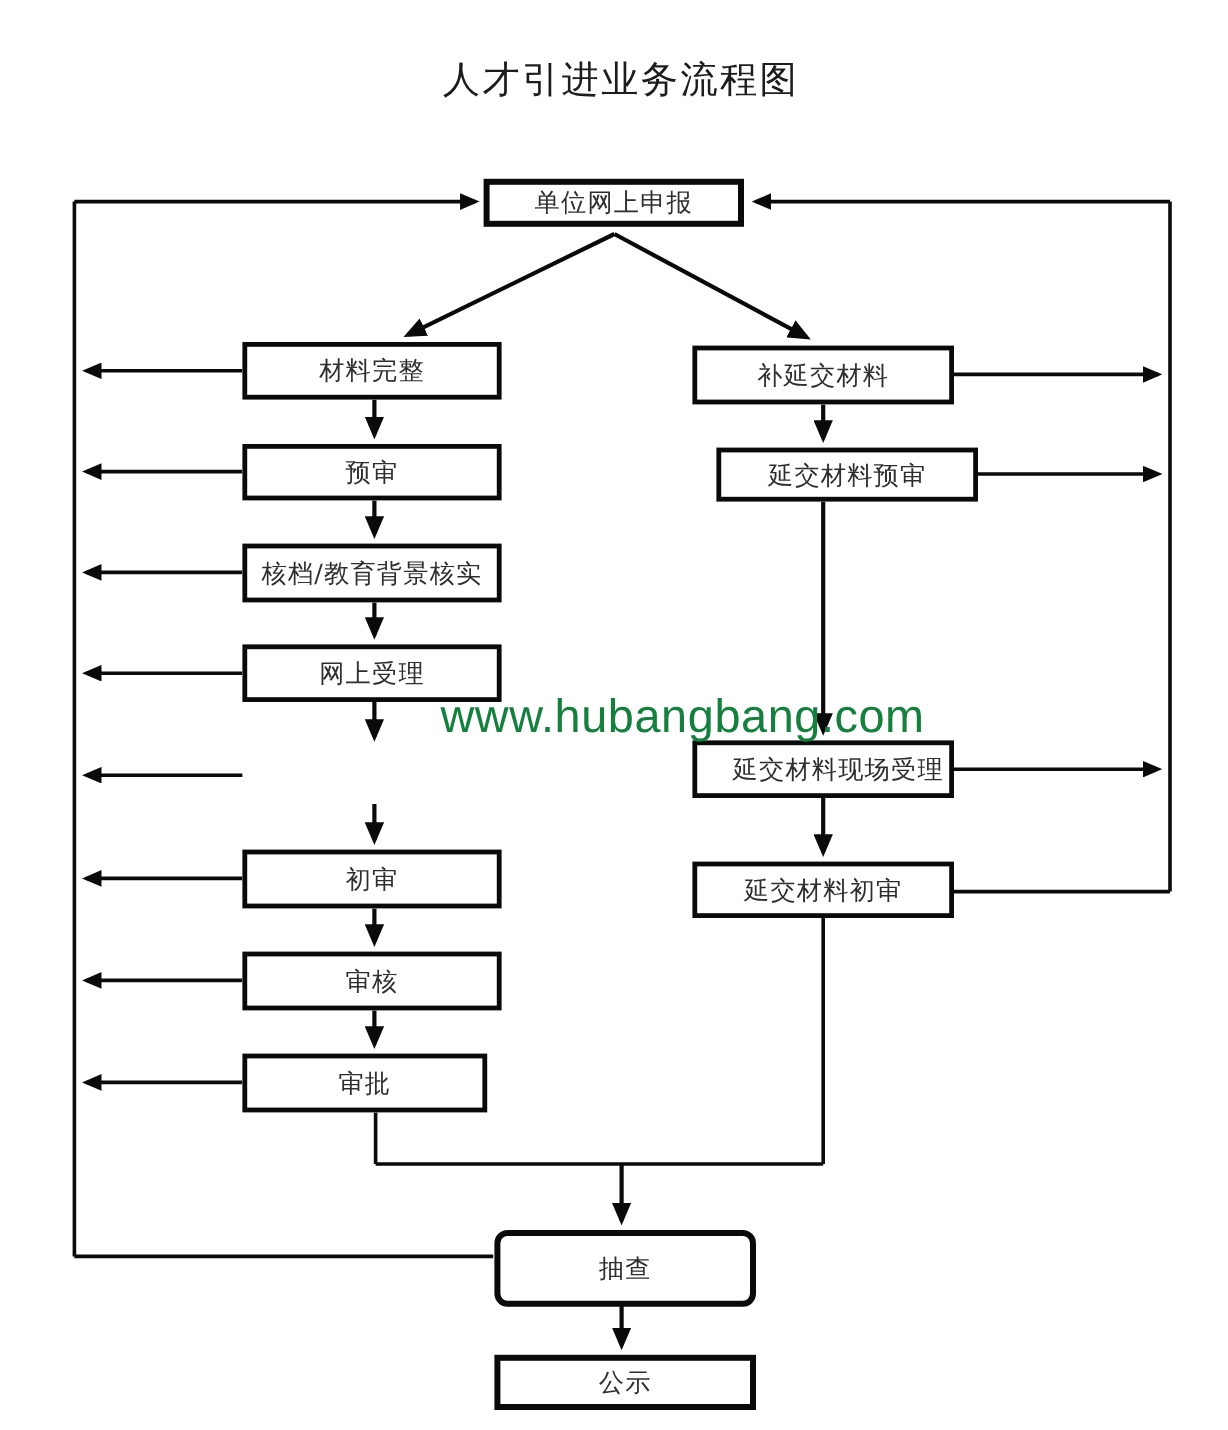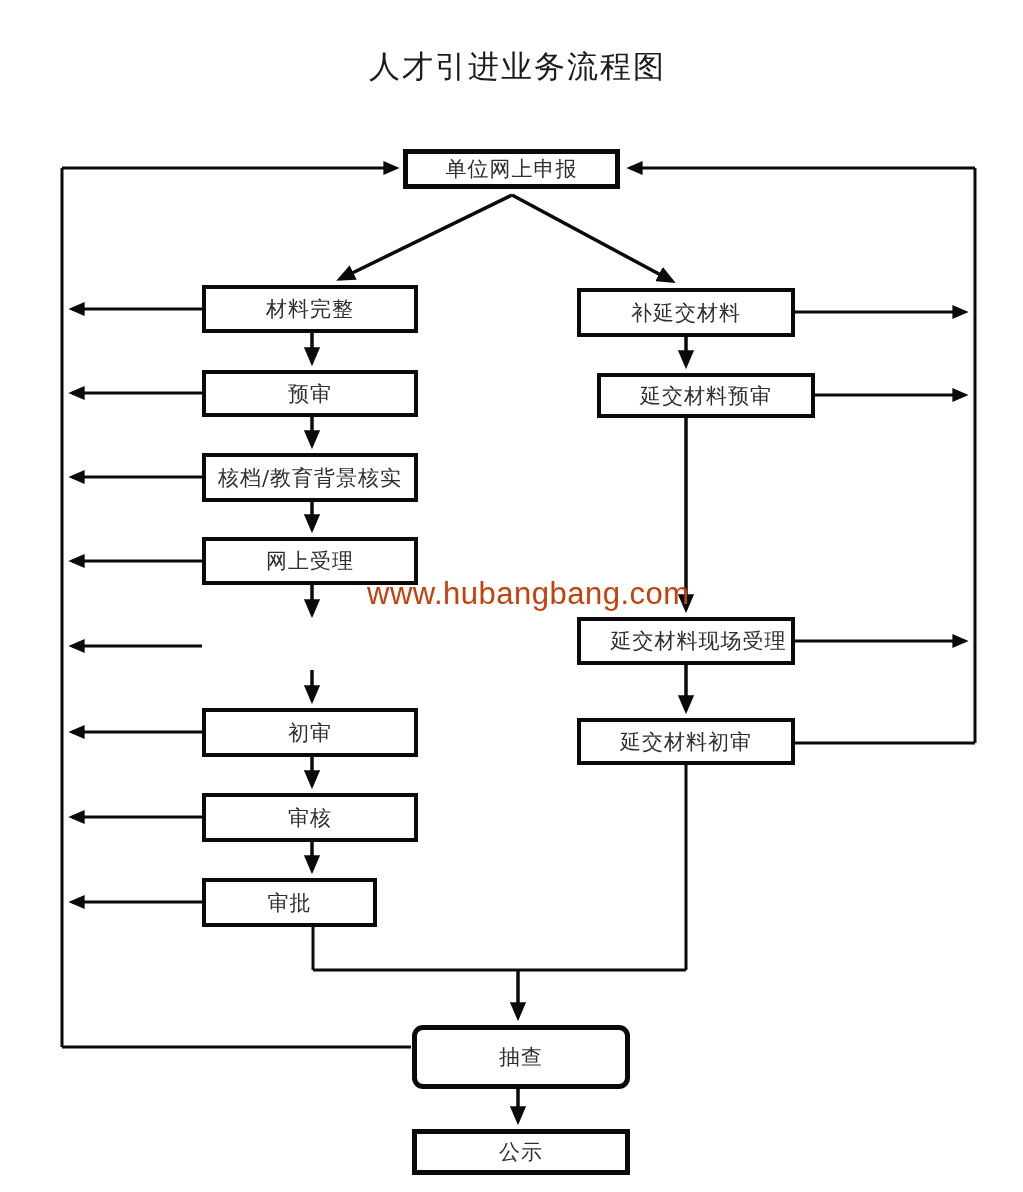--- a/index.html
+++ b/index.html
@@ -22,22 +22,22 @@
     letter-spacing: 2px;
     color: #1c1c1c;
     font-weight: 500;
     padding-left: 12px;
   }
   .watermark {
     position: absolute;
     left: 367px;
     top: 576px;
     font-family: "Liberation Sans", "DejaVu Sans", sans-serif;
-    font-size: 31px;
-    color: #c2410c;
+    font-size: 39px;
+    color: #15803d;
     letter-spacing: 0.5px;
     z-index: 3;
   }
   .node {
     position: absolute;
     border: 4px solid #0a0a0a;
     background: #ffffff;
     display: flex;
     align-items: center;
     justify-content: center;
@@ -126,21 +126,21 @@
   </svg>
 
   <div class="node main" style="left:403px; top:149px; width:217px; height:40px;">单位网上申报</div>
 
   <div class="node" style="left:202px; top:285px; width:216px; height:48px;">材料完整</div>
   <div class="node" style="left:202px; top:370px; width:216px; height:47px;">预审</div>
   <div class="node" style="left:202px; top:453px; width:216px; height:49px;">核档/教育背景核实</div>
   <div class="node" style="left:202px; top:537px; width:216px; height:48px;">网上受理</div>
   <div class="node" style="left:202px; top:708px; width:216px; height:49px;">初审</div>
   <div class="node" style="left:202px; top:793px; width:216px; height:49px;">审核</div>
-  <div class="node" style="left:202px; top:878px; width:175px; height:49px;">审批</div>
+  <div class="node" style="left:202px; top:878px; width:204px; height:49px;">审批</div>
 
   <div class="node" style="left:577px; top:288px; width:218px; height:49px;">补延交材料</div>
   <div class="node" style="left:577px; top:373px; width:218px; height:45px;margin-left:20px;">延交材料预审</div>
   <div class="node" style="left:577px; top:617px; width:218px; height:48px;padding-left:25px;">延交材料现场受理</div>
   <div class="node" style="left:577px; top:718px; width:218px; height:47px;">延交材料初审</div>
 
   <div class="node main" style="left:412px; top:1025px; width:218px; height:64px;border-radius:11px;">抽查</div>
   <div class="node main" style="left:412px; top:1129px; width:218px; height:46px;">公示</div>
 
 </div>

